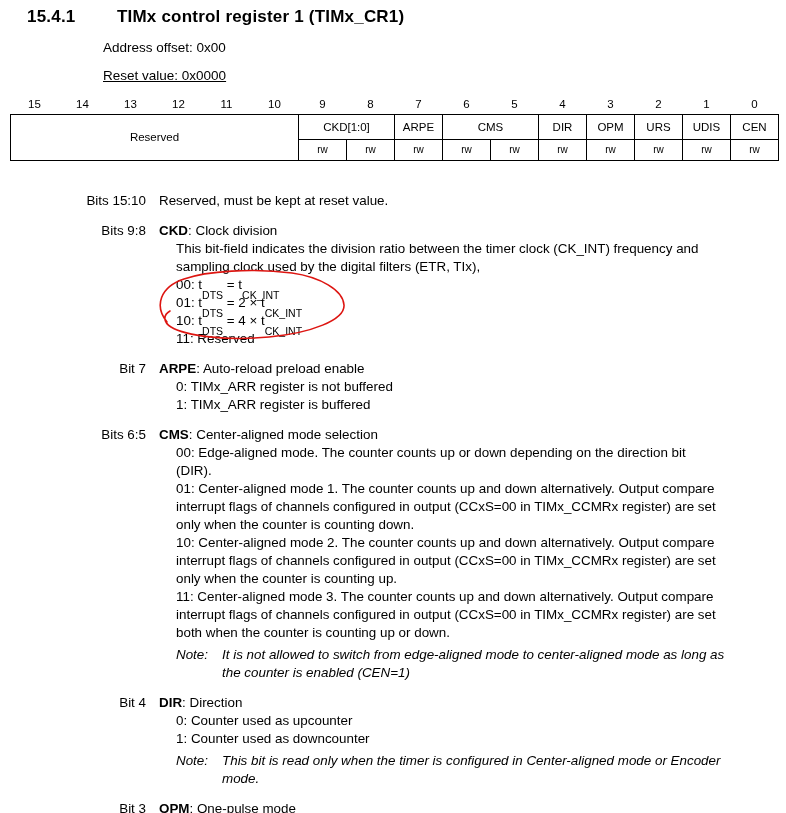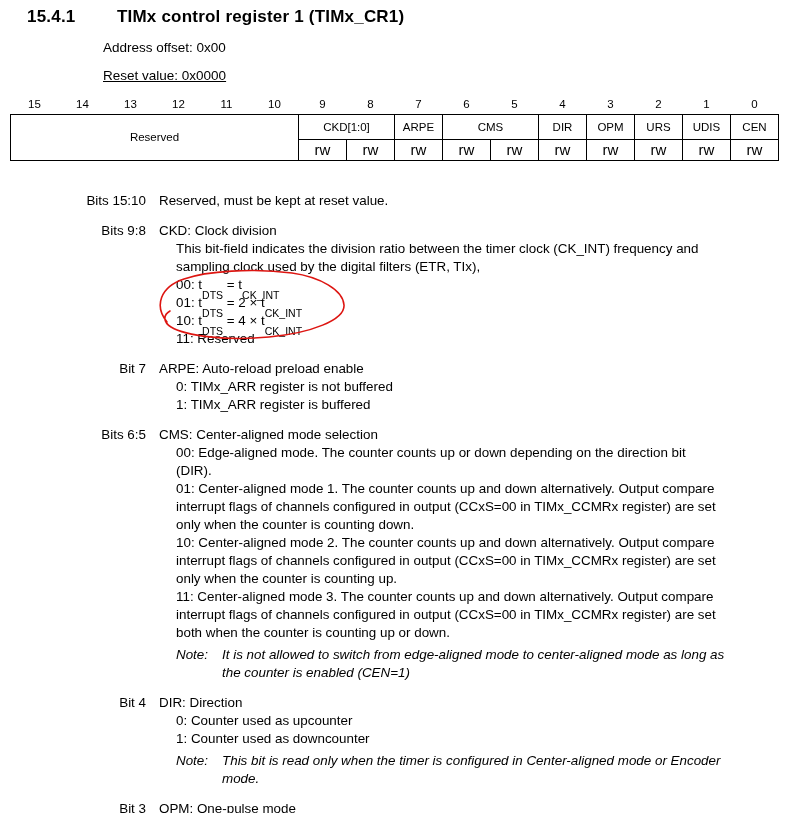--- a/index.html
+++ b/index.html
@@ -48,40 +48,40 @@
     vertical-align: middle;
     overflow: hidden;
     white-space: nowrap;
   }
   table.regtable tr.bitsrow td {
     border: none;
     height: 19px;
     font-size: 11.5px;
   }
   table.regtable tr.fieldrow td { height: 25px; }
-  table.regtable tr.accessrow td { height: 21px; font-size: 15px; }
+  table.regtable tr.accessrow td { height: 21px; font-size: 10px; }
 
   
   .descs {
     position: absolute;
     top: 192px;
     left: 60px;
     width: 710px;
     font-size: 13.4px;
     line-height: 18px;
   }
   .block { display: flex; margin-bottom: 12px; }
   .bitlabel {
     width: 86px;
     min-width: 86px;
     text-align: right;
     margin-right: 13px;
   }
   .content { white-space: nowrap; }
-  .fieldname { font-weight: normal; margin-top: 20px; }
+  .fieldname { font-weight: bold; margin-top: 20px; }
   .indent { padding-left: 17px; }
   .note {
     display: flex;
     font-style: italic;
     padding-left: 17px;
     margin-top: 4px;
   }
   .note .notelabel { width: 46px; min-width: 46px; }
   .sub { font-size: 10.5px; position: relative; top: 10px; }
 

